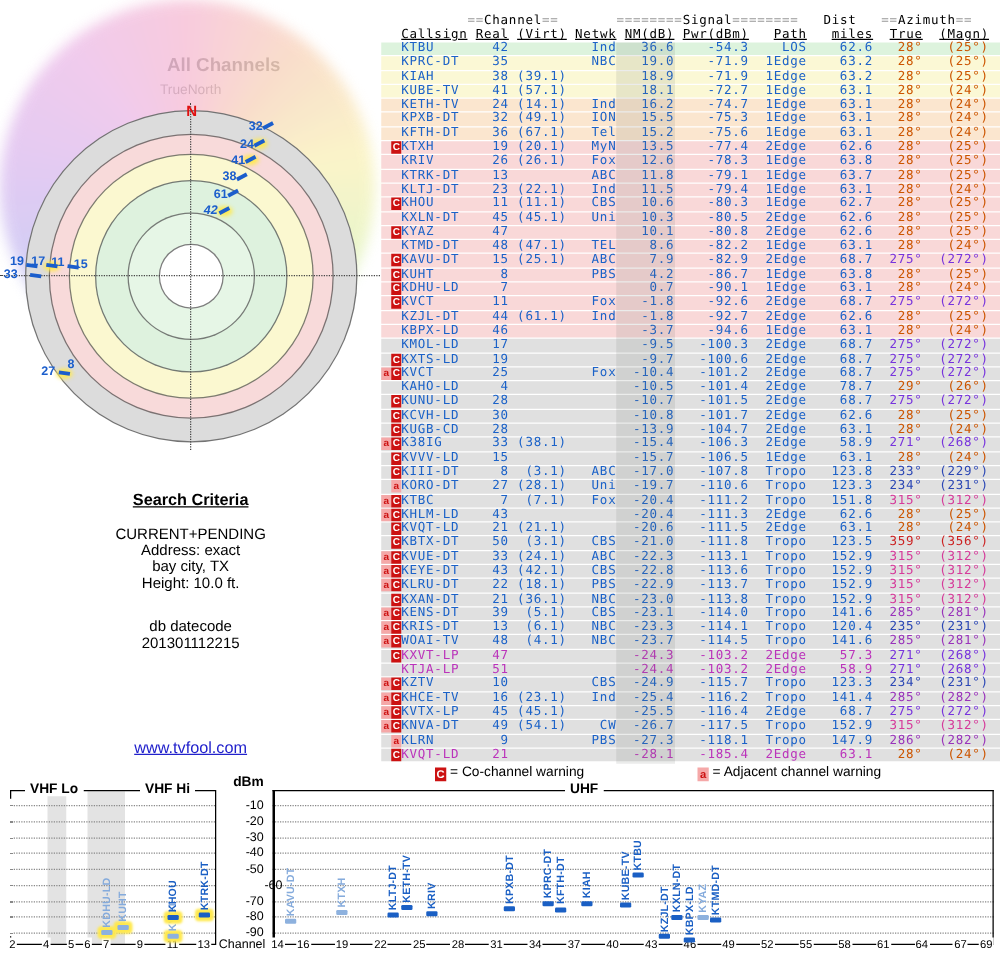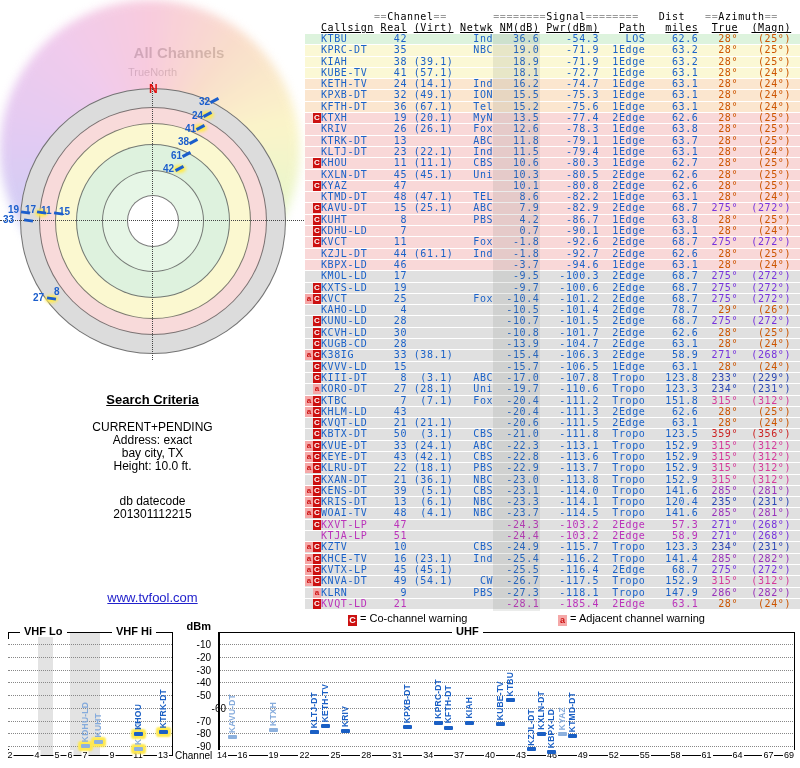--- a/index.html
+++ b/index.html
@@ -87,21 +87,21 @@
       <span class="rmark" style="left: 192px; top: 110px;">24</span>
       <div class="rhl" style="left: 194px; top: 124px;"></div>
       <div class="rdash" style="left: 196px; top: 126px; transform: rotate(-28deg);"></div>
       <span class="rmark" style="left: 185px; top: 123px;">41</span>
       <div class="rdash" style="left: 189px; top: 140px; transform: rotate(-28deg);"></div>
       <span class="rmark" style="left: 178px; top: 136px;">38</span>
       <div class="rdash" style="left: 182px; top: 153px; transform: rotate(-28deg);"></div>
       <span class="rmark" style="left: 171px; top: 150px;">61</span>
       <div class="rhl" style="left: 173px; top: 165px;"></div>
       <div class="rdash" style="left: 175px; top: 167px; transform: rotate(-28deg);"></div>
-      <span class="rmark" style="left: 163px; top: 163px;">42</span>
+      <span class="rmark" style="left: 163px; top: 163px; font-style: italic;">42</span>
       <div class="rdash" style="left: 21px; top: 211px; transform: rotate(8deg);"></div>
       <span class="rmark" style="left: 8px; top: 204px;">19</span>
       <div class="rhl" style="left: 35px; top: 209px;"></div>
       <div class="rdash" style="left: 37px; top: 211px; transform: rotate(8deg);"></div>
       <span class="rmark" style="left: 25px; top: 204px;">17</span>
       <div class="rdash" style="left: 54px; top: 212px; transform: rotate(8deg);"></div>
       <span class="rmark" style="left: 41px; top: 205px;">11</span>
       <span class="rmark" style="left: 59px; top: 206px;">15</span>
       <div class="rdash" style="left: 24px; top: 219px; transform: rotate(8deg);"></div>
       <span class="rmark" style="left: 3px; top: 214px;">33</span>

